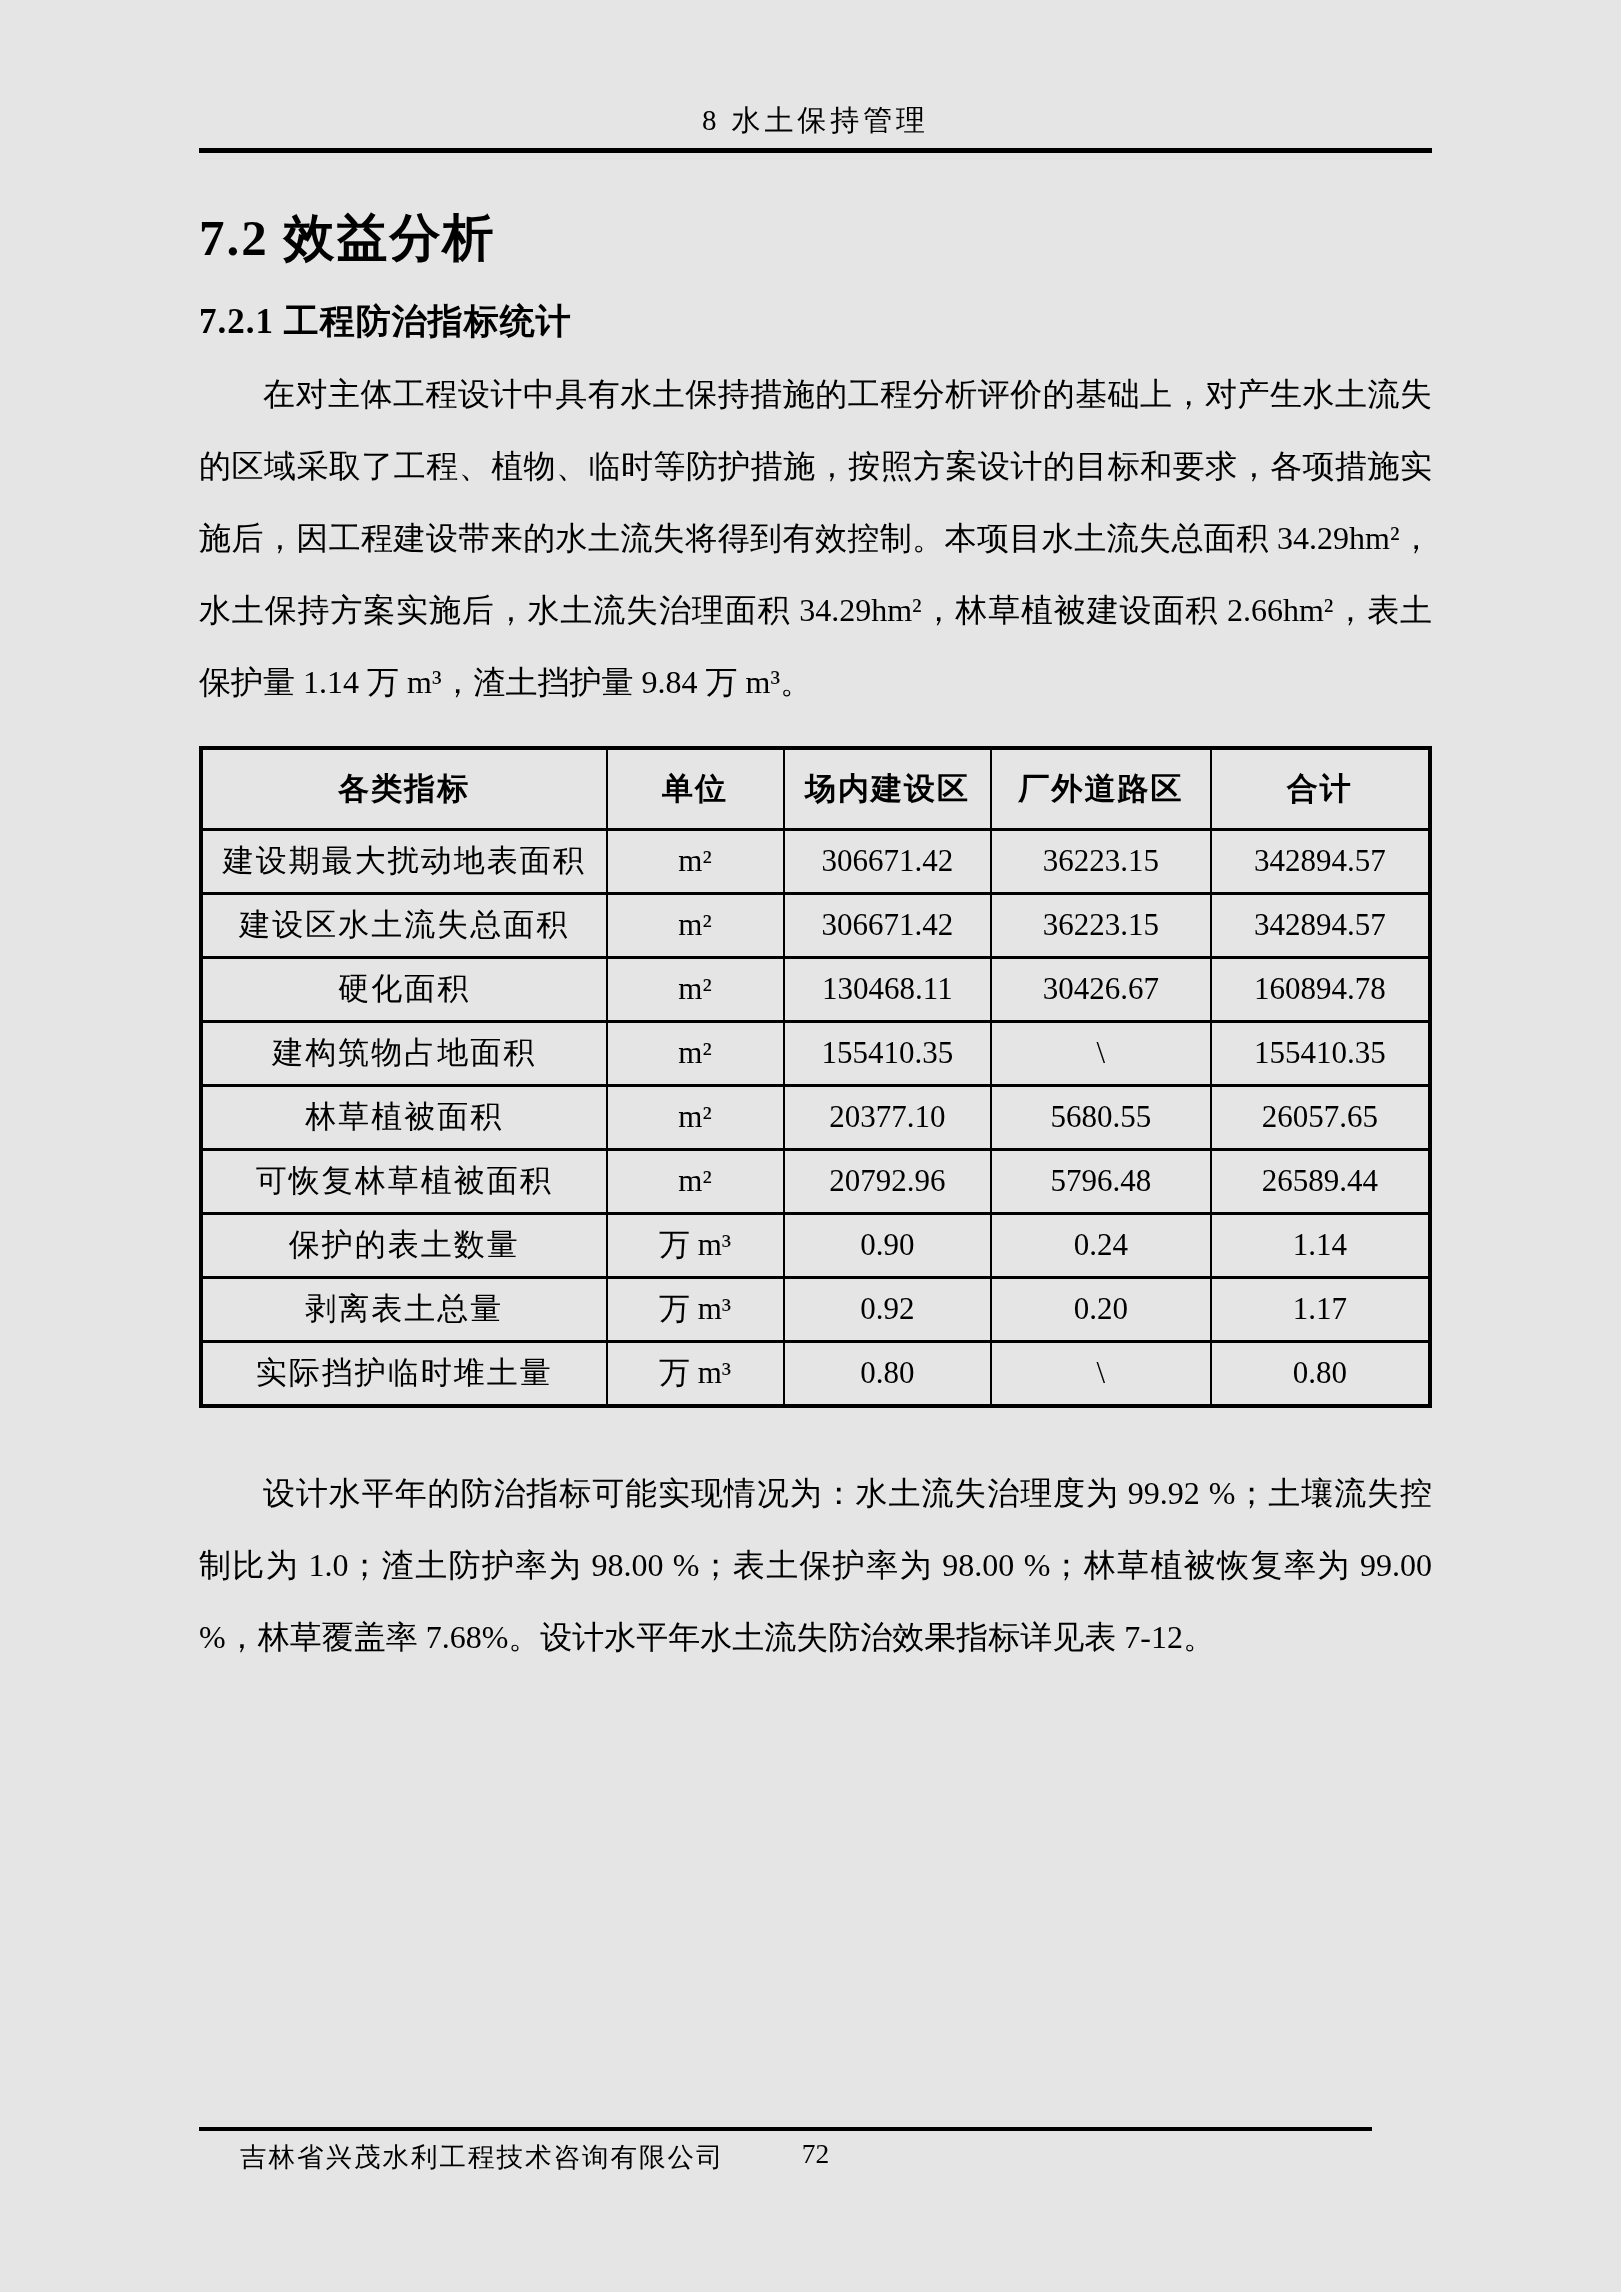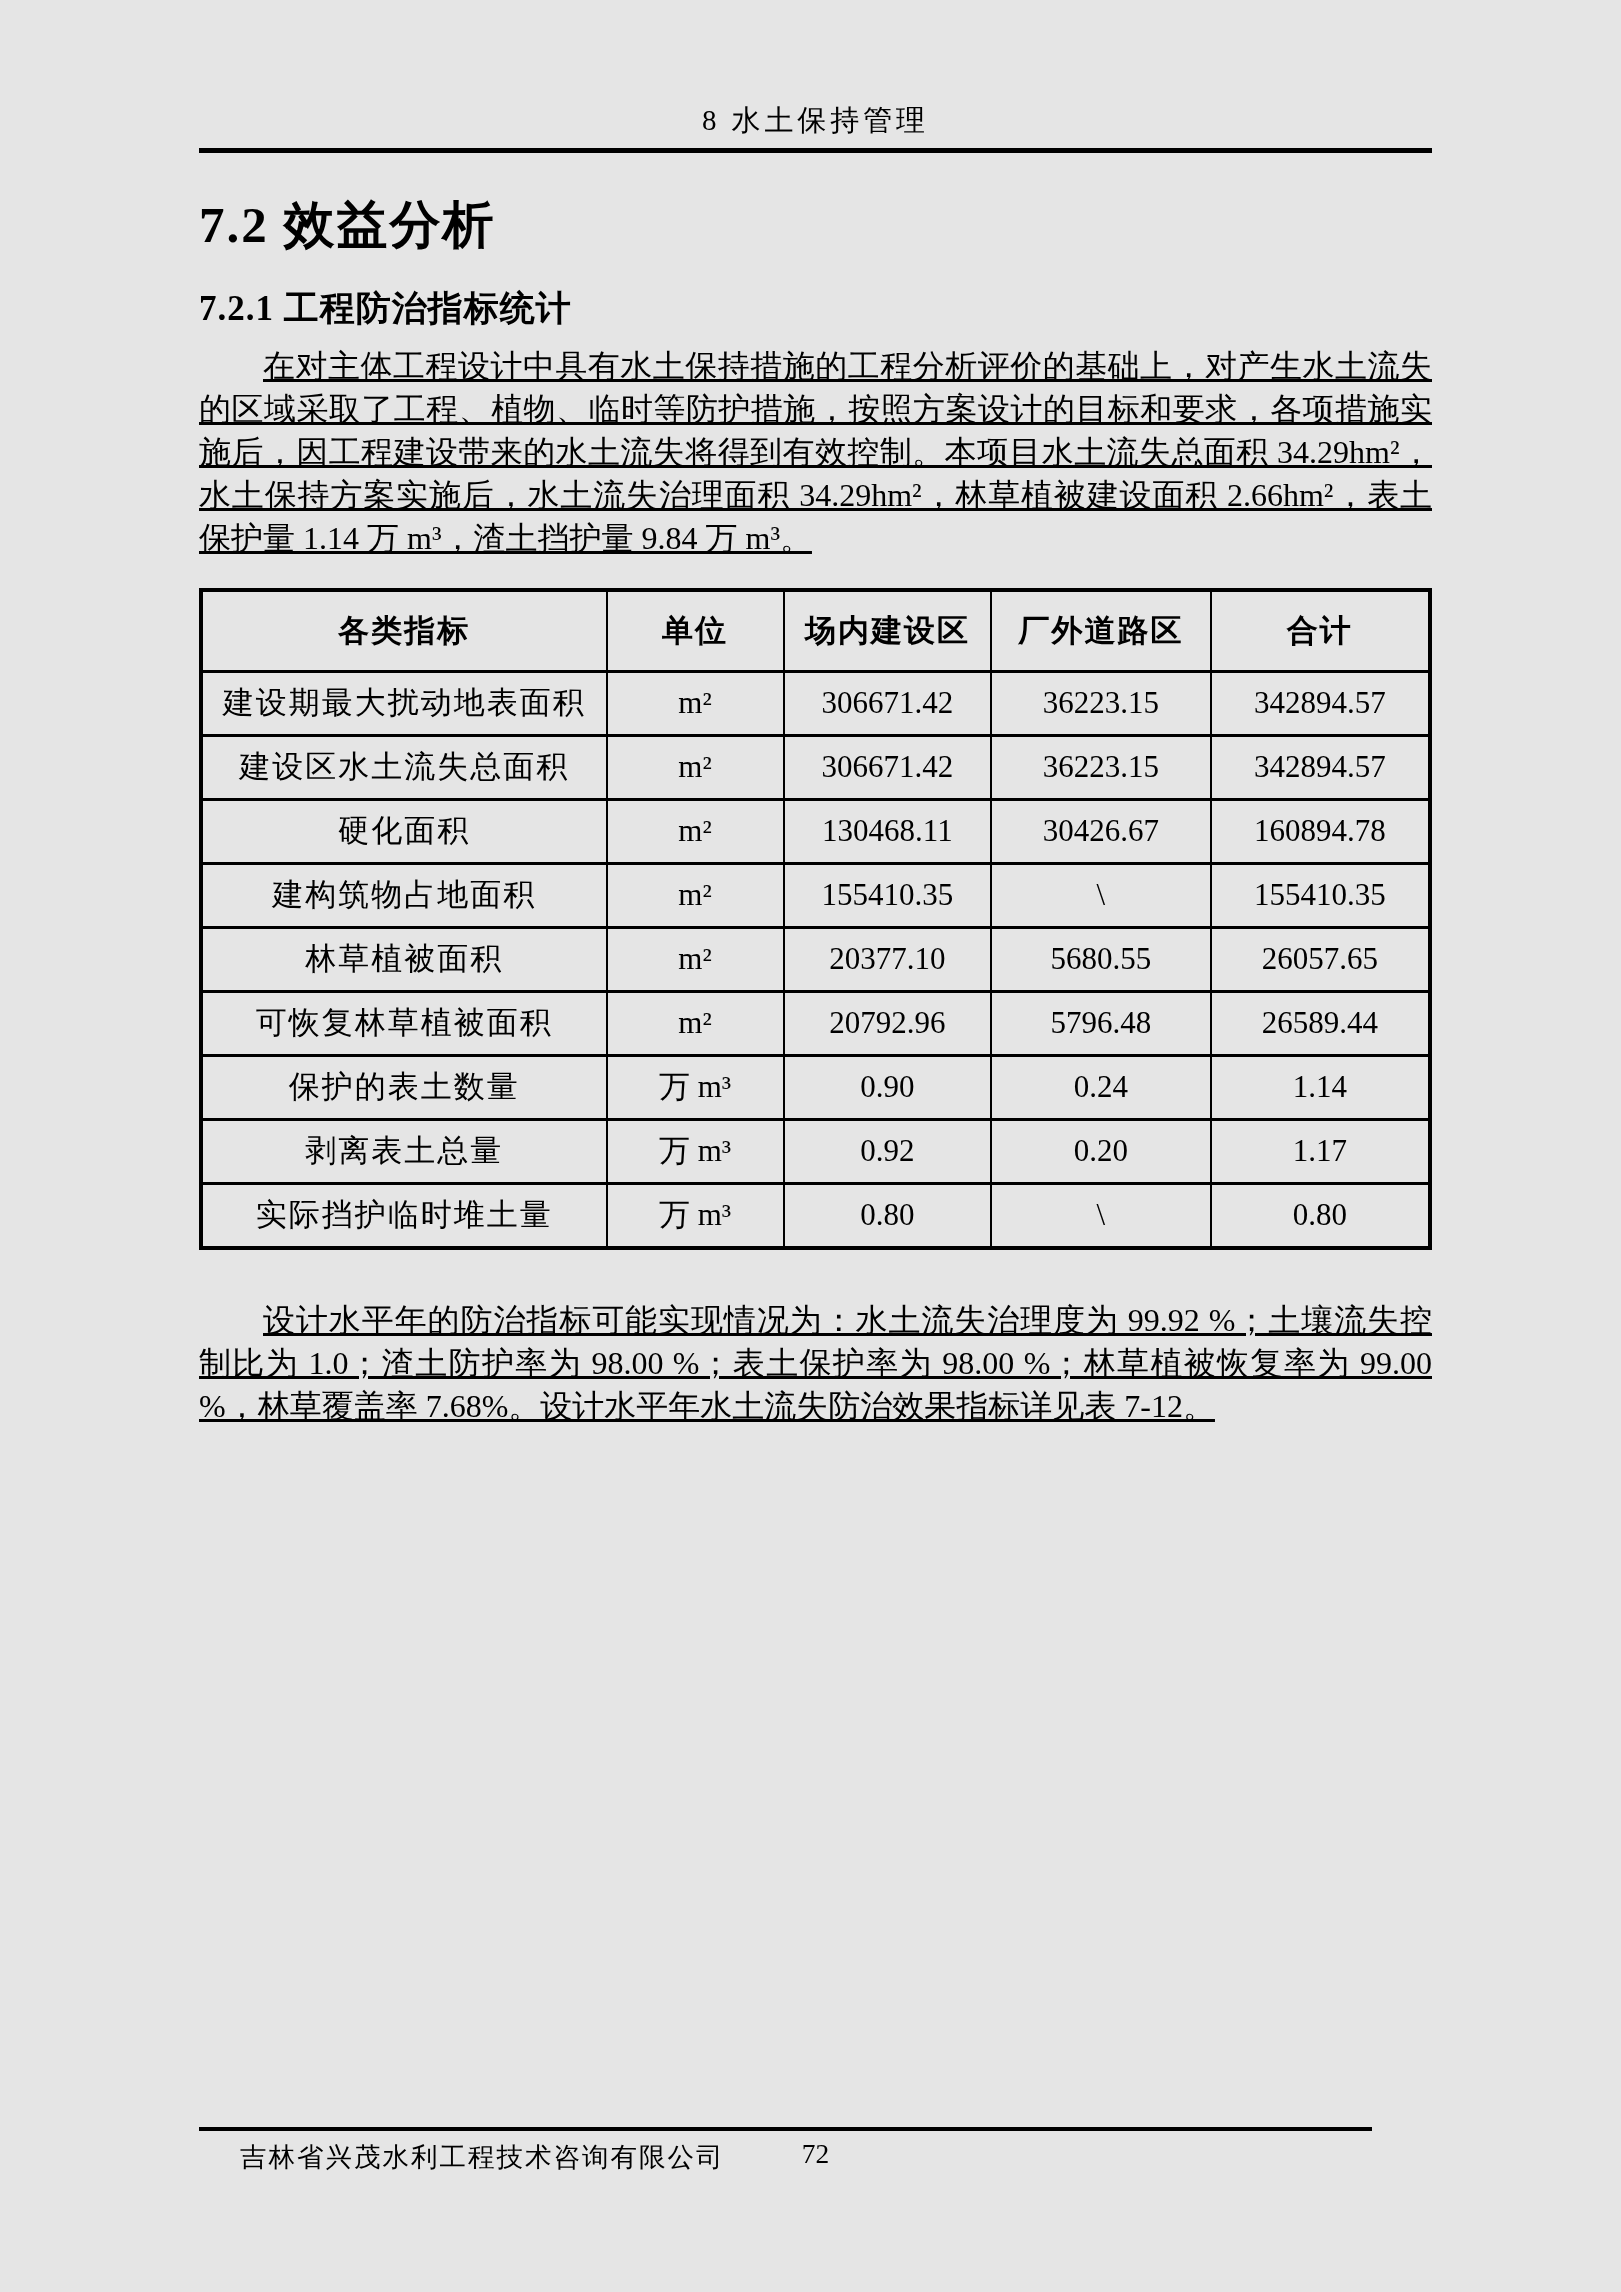--- a/index.html
+++ b/index.html
@@ -27,44 +27,43 @@
   }
   .header-rule {
     position: absolute;
     top: 148px; left: 199px; width: 1233px; height: 4.9px;
     background: #000000;
   }
 
   
   .content {
     position: absolute;
-    top: 4px; left: 199px; width: 1233px;
+    top: 17px; left: 199px; width: 1233px;
   }
   .h1 {
     margin: 192px 0 0 0;
     font-size: 51px;
     font-weight: bold;
     letter-spacing: 2px;
     line-height: 1.15;
   }
   .h2 {
     margin: 33px 0 0 0;
     font-size: 35px;
     font-weight: bold;
     letter-spacing: 1px;
     line-height: 1.2;
   }
   .para {
     margin: 15.7px 0 0 0;
     font-size: 32px;
-    line-height: 43px;
+    line-height: 72px;
     text-align: justify;
     text-indent: 2em;
     word-break: break-all;
-    text-decoration: underline;
   }
   .para-2 { margin-top: 49px; }
 
   
   .table-caption {
     position: relative;
     margin-top: 25.5px;
     height: 45px;
     line-height: 45px;
     text-align: center;

